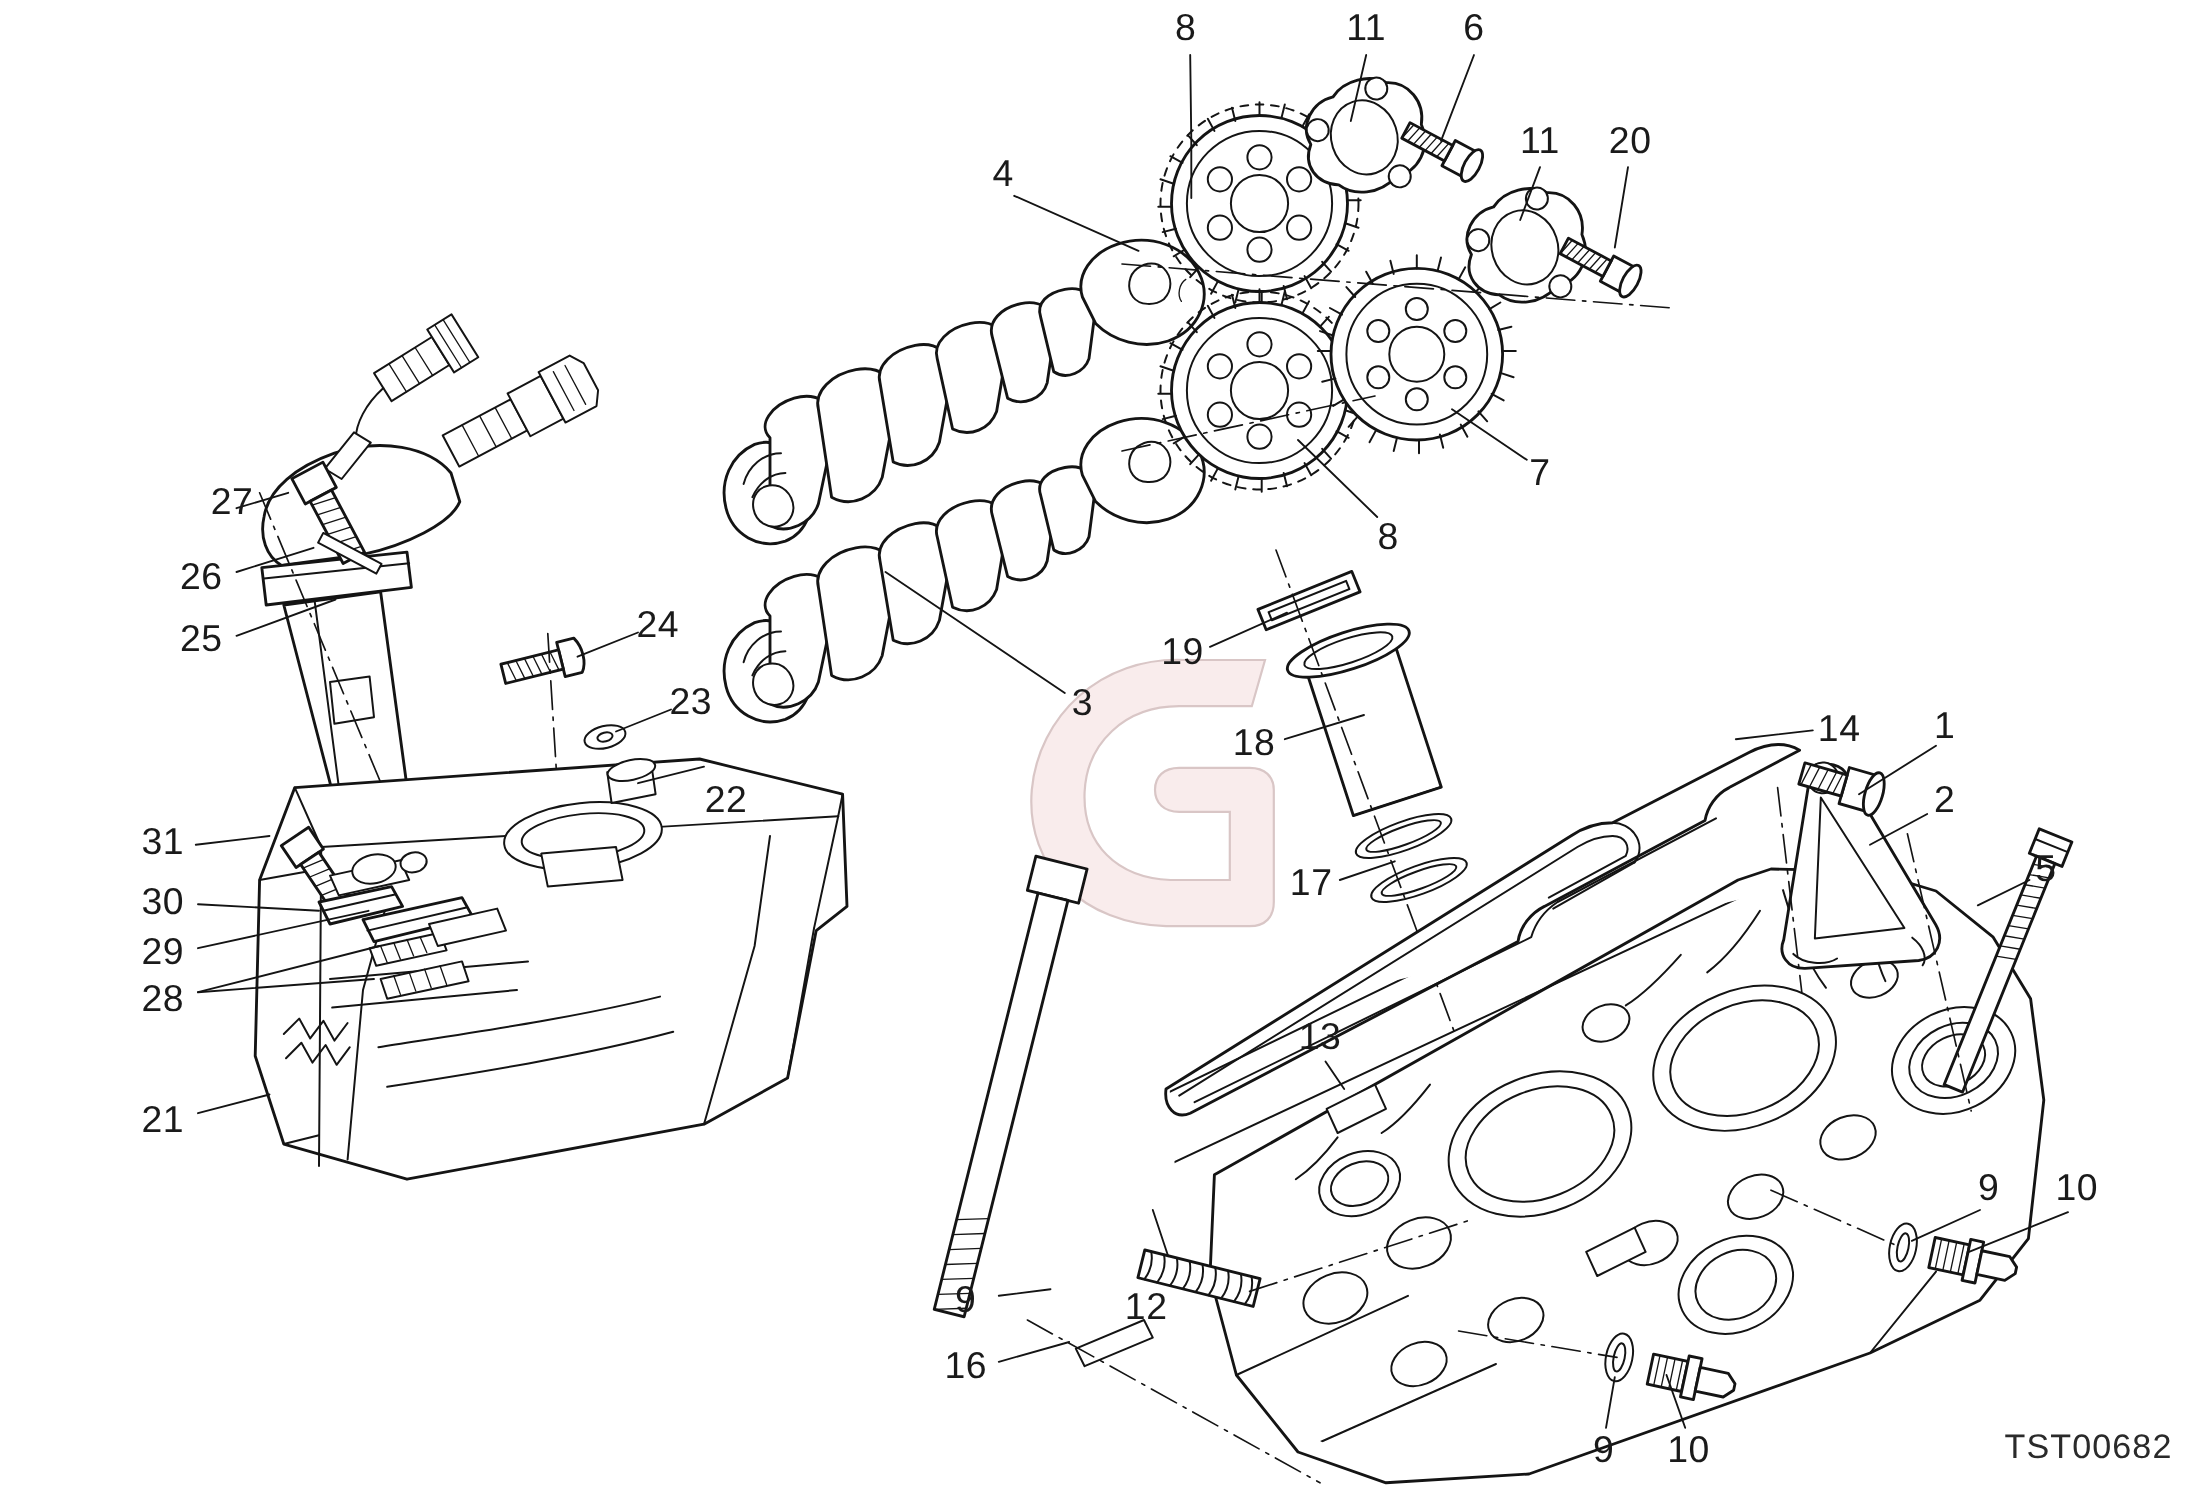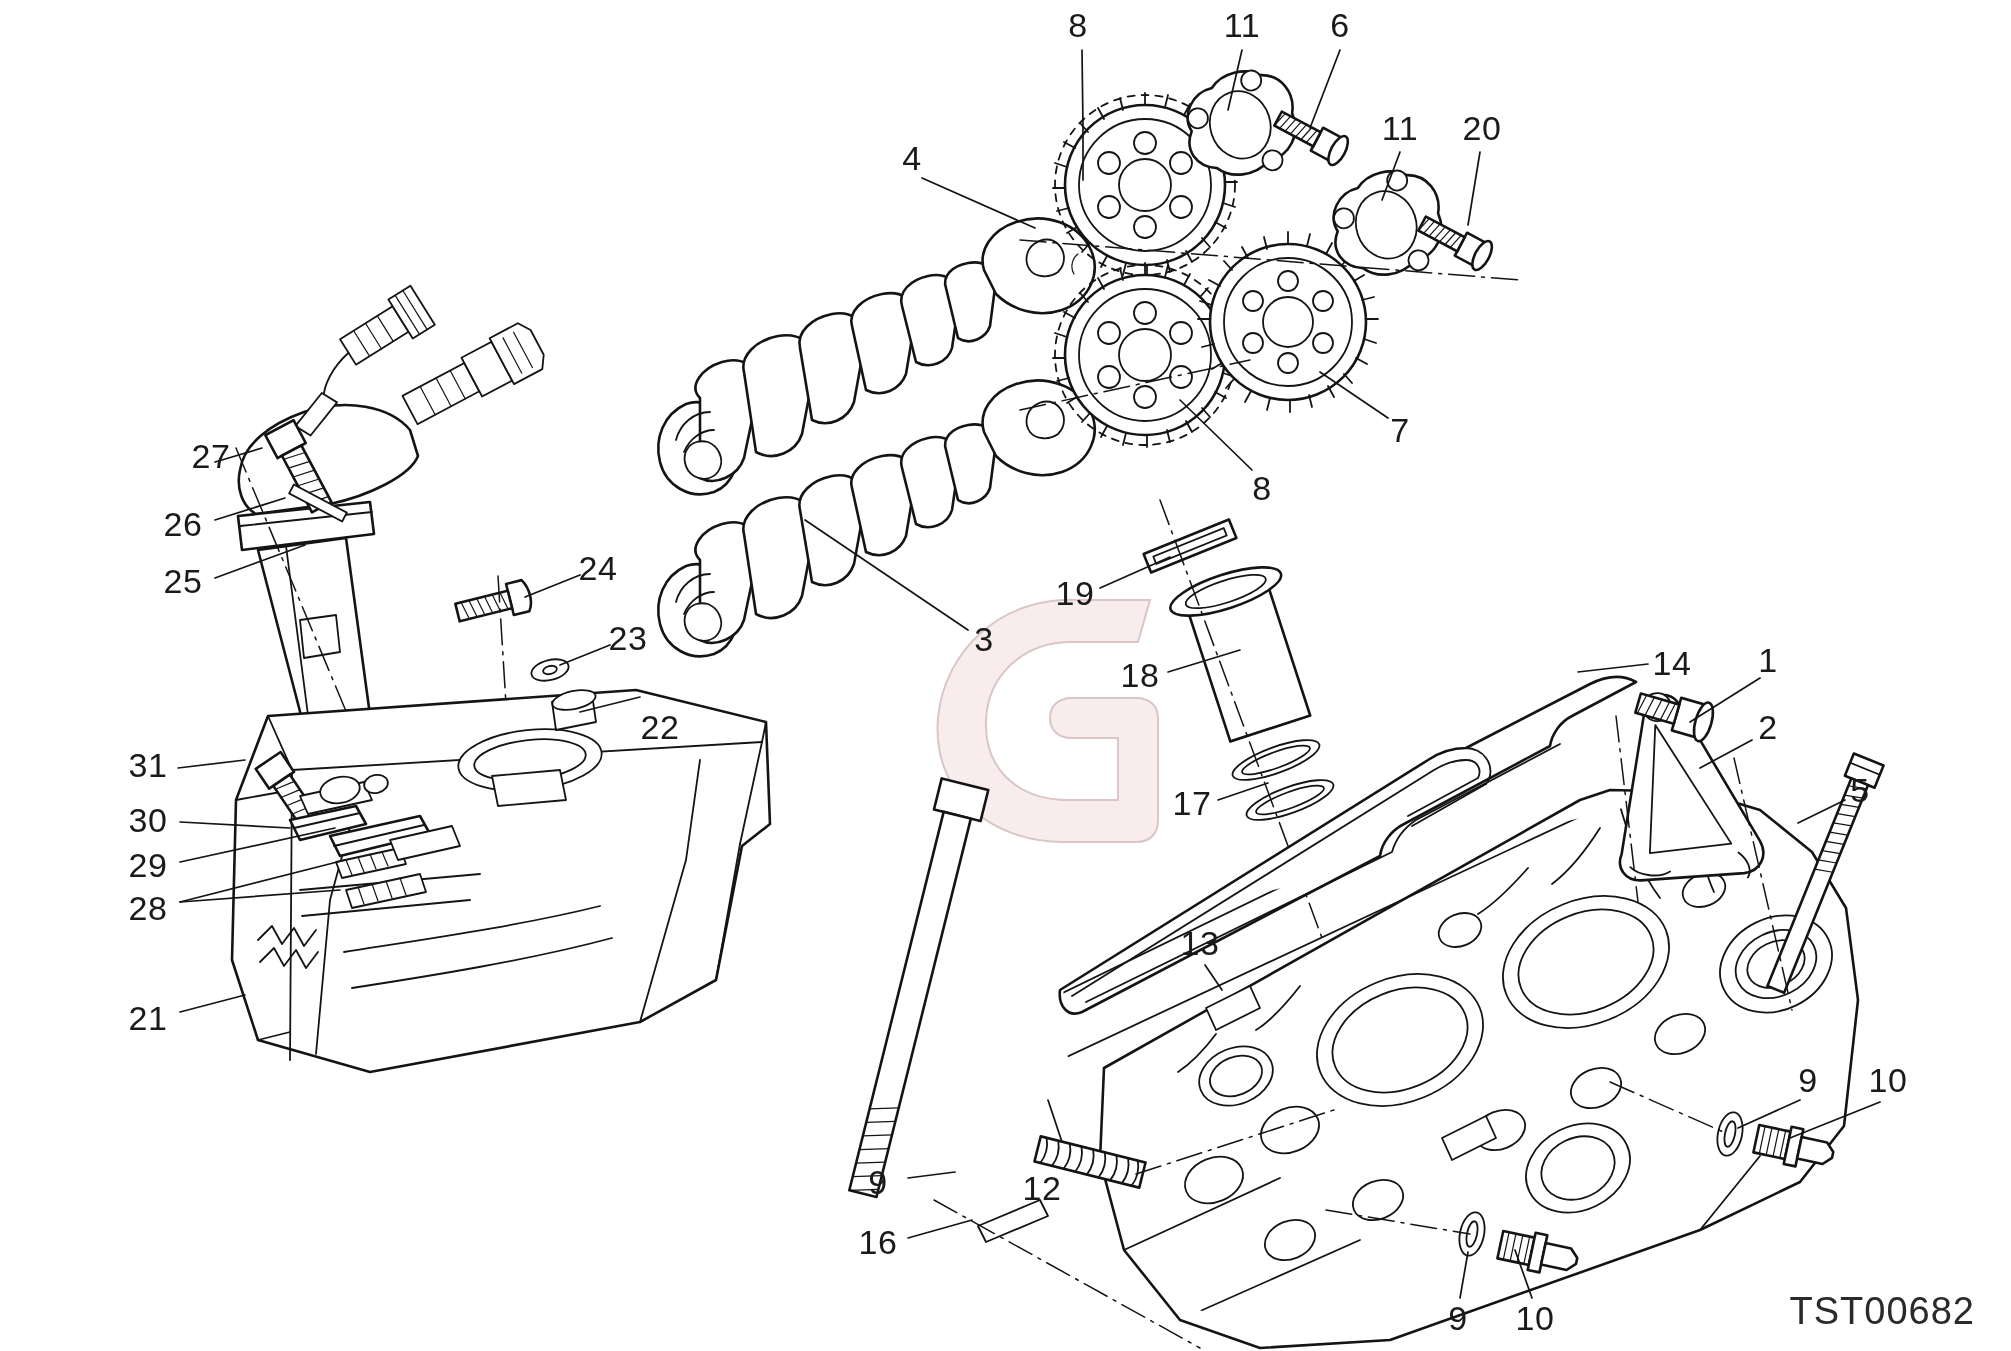--- a/index.html
+++ b/index.html
@@ -33,21 +33,21 @@
     white-space:nowrap;
     letter-spacing:0.5px;
     transform:translate(-50%,-50%);
     user-select:none;
   }
   #drawing-code{
     position:absolute;
     right:36px;
     bottom:18px;
     font-family:"Liberation Sans", sans-serif;
-    font-size:38px;
+    font-size:31px;
     color:#2a2a2a;
     letter-spacing:1px;
     white-space:nowrap;
   }
 </style>
 </head>
 <body>
 
 <div id="sheet">
 

